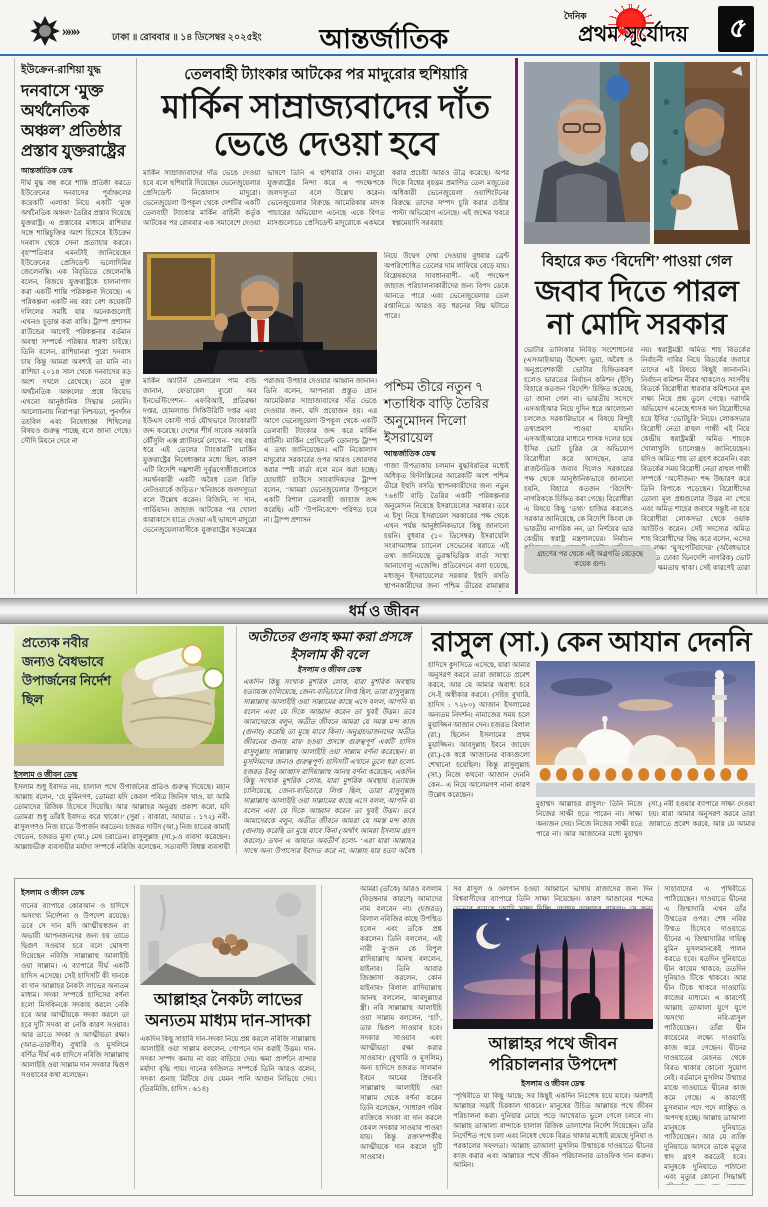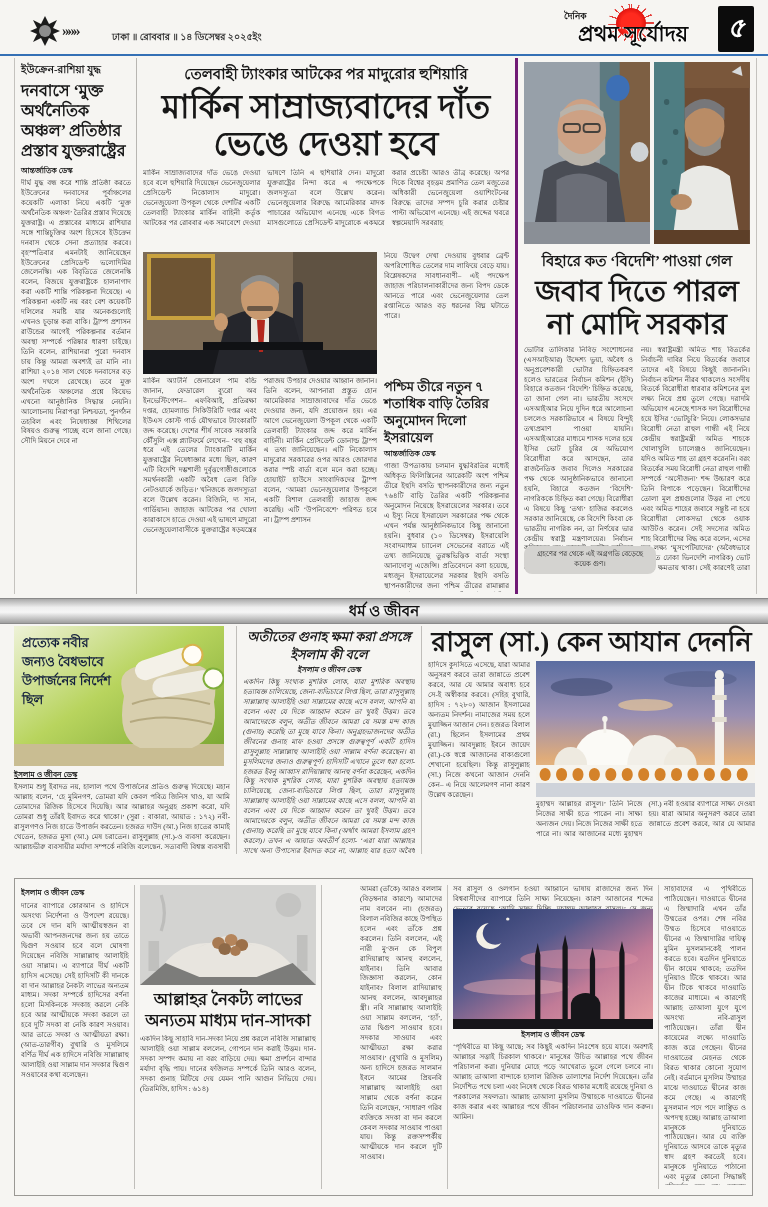--- a/index.html
+++ b/index.html
@@ -41,21 +41,21 @@
   #block-maduro{width:366px;padding:0 6px;border-right:3px solid #701a75;}
   #maduro-kicker{font-size:15px;margin-top:4px;}
   #maduro-headline{font-size:33px;line-height:1.12;font-weight:bold;text-align:center;margin:2px 0 6px 0;}
   #maduro-row1{column-count:3;column-gap:7px;height:80px;}
   #maduro-row2{display:flex;gap:7px;margin-top:3px;}
   #maduro-photo{width:234px;height:122px;flex:none;}
   #maduro-row2 .bt{flex:1;height:122px;}
   #maduro-row3{display:flex;gap:7px;margin-top:3px;}
   #maduro-bot{width:234px;column-count:2;column-gap:7px;height:208px;}
   #col-israel{flex:1;}
-  #col-israel h3{margin:2px 0 2px 0;font-size:13px;line-height:1.3;font-weight:bold;}
+  #col-israel h3{margin:2px 0 2px 0;font-size:13px;line-height:1.3;font-weight:normal;}
   #block-modi{flex:1;padding:4px 6px 0 6px;position:relative;}
   #modi-photos{display:flex;gap:4px;height:182px;}
   #photo-shah{flex:1.32;}
   #photo-rahul{flex:1;}
   #modi-kicker{font-size:15px;margin-top:5px;}
   #modi-headline{font-size:29px;line-height:1.15;font-weight:bold;text-align:center;margin:1px 0 4px 0;}
   #modi-bodywrap{position:relative;height:232px;}
   #modi-body{column-count:2;column-gap:8px;height:232px;}
   #modi-note{position:absolute;left:0;bottom:4px;width:122px;background:#d4d3d0;padding:4px 5px;
     font-size:7px;line-height:1.4;text-align:center;border-radius:8px;}
@@ -110,20 +110,21 @@
   <div id="logo">
     <span>
       <svg width="30" height="30" viewBox="0 0 30 30">
         <polygon points="15,0 19,8 27,4 23,12 30,15 23,18 27,26 19,22 15,30 11,22 3,26 7,18 0,15 7,12 3,4 11,8" fill="#1b1b1b"></polygon>
         <circle cx="15" cy="15" r="6" fill="#8d8d8d"></circle>
       </svg>
     </span>
     <span class="arrows">»»»</span>
   </div>
   <div id="dateline">ঢাকা ॥ রোববার ॥ ১৪ ডিসেম্বর ২০২৫ইং</div>
+  <div id="section-title">আন্তর্জাতিক</div>
   <div id="masthead">
     <div class="ray"></div>
     <div class="sun"></div>
     <div class="small">দৈনিক</div>
     <div class="main">প্রথম সূর্যোদয়</div>
   </div>
   <div id="pagenum">৫</div>
 </div>
 <div id="bluebar"></div>
 
@@ -376,20 +377,21 @@
             <polygon points="104,38 109,38 106.5,26"></polygon>
           <rect x="130" y="50" width="5" height="62"></rect>
             <polygon points="130,50 135,50 132.5,38"></polygon>
           <rect x="158" y="44" width="5" height="68"></rect>
             <polygon points="158,44 163,44 160.5,32"></polygon>
           <path d="M112 112 L112 96 A14 12 0 0 1 140 96 L140 112 Z"></path>
           <rect x="0" y="110" width="190" height="10"></rect>
         </g>
       </svg>
     </div>
+    <div id="advice-headline">আল্লাহর পথে জীবন পরিচালনার উপদেশ</div>
     <span class="byline">ইসলাম ও জীবন ডেস্ক</span>
     <div class="bt" style="height:88px;">‘পৃথিবীতে যা কিছু আছে; সব কিছুই একদিন নিঃশেষ হয়ে যাবে। অবশ্যই আল্লাহর সত্তাই চিরকাল থাকবে।’ মানুষের উচিত আল্লাহর পথে জীবন পরিচালনা করা। দুনিয়ার মোহে পড়ে আখেরাত ভুলে গেলে চলবে না। আল্লাহ তাআলা বান্দাকে হালাল রিজিক তালাশের নির্দেশ দিয়েছেন। তাঁর নির্দেশিত পথে চলা এবং নিষেধ থেকে বিরত থাকার মধ্যেই রয়েছে দুনিয়া ও পরকালের সফলতা। আল্লাহ তাআলা মুসলিম উম্মাহকে দাওয়াতে দ্বীনের কাজ করার এবং আল্লাহর পথে জীবন পরিচালনার তাওফিক দান করুন। আমিন।</div>
   </div>
 
   <div id="bcol5" class="bcol">
     <div class="bt" style="height:300px;">সাহাবাদের এ পৃথিবীতে পাঠিয়েছেন। দাওয়াতে দ্বীনের এ জিম্মাদারি এখন তাঁর উম্মতের ওপর। শেষ নবির উম্মত হিসেবে দাওয়াতে দ্বীনের এ জিম্মাদারির দায়িত্ব মুমিন মুসলমানকেই পালন করতে হবে। যতদিন দুনিয়াতে দ্বীন কায়েম থাকবে; ততদিন দুনিয়াও টিকে থাকবে। আর দ্বীন টিকে থাকবে দাওয়াতি কাজের মাধ্যমে। এ কারণেই আল্লাহ তাআলা যুগে যুগে অসংখ্য নবি-রাসুল পাঠিয়েছেন। তাঁরা দ্বীন কায়েমের লক্ষ্যে দাওয়াতি কাজ করে গেছেন। দ্বীনের দাওয়াতের মেহনত থেকে বিরত থাকার কোনো সুযোগ নেই। বর্তমানে মুসলিম উম্মাহর মাঝে দাওয়াতে দ্বীনের কাজ কমে গেছে। এ কারণেই মুসলমান পদে পদে লাঞ্ছিত ও অপদস্থ হচ্ছে। আল্লাহ তাআলা মানুষকে দুনিয়াতে পাঠিয়েছেন। আর যে ব্যক্তি দুনিয়াতে আসবে তাকে মৃত্যুর স্বাদ গ্রহণ করতেই হবে। মানুষকে দুনিয়াতে পাঠানো এবং মৃত্যুর কোনো সিদ্ধান্তই পরিবর্তন হবে না। আল্লাহ তাআলা তাঁর এ সিদ্ধান্তের কথাও কোরআনে পাকে ঘোষণা করেছেন।</div>
   </div>
 </div>
 
 </body></html>

